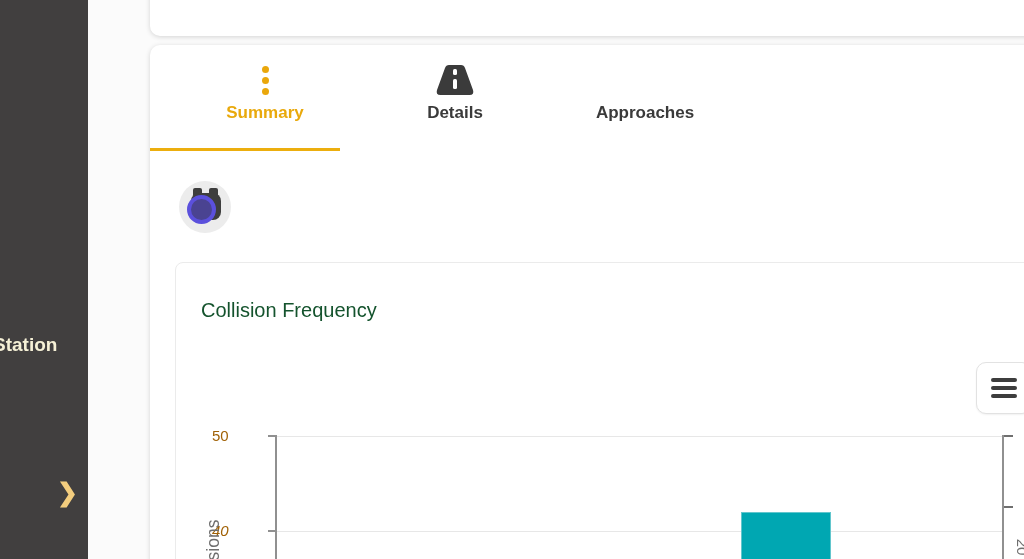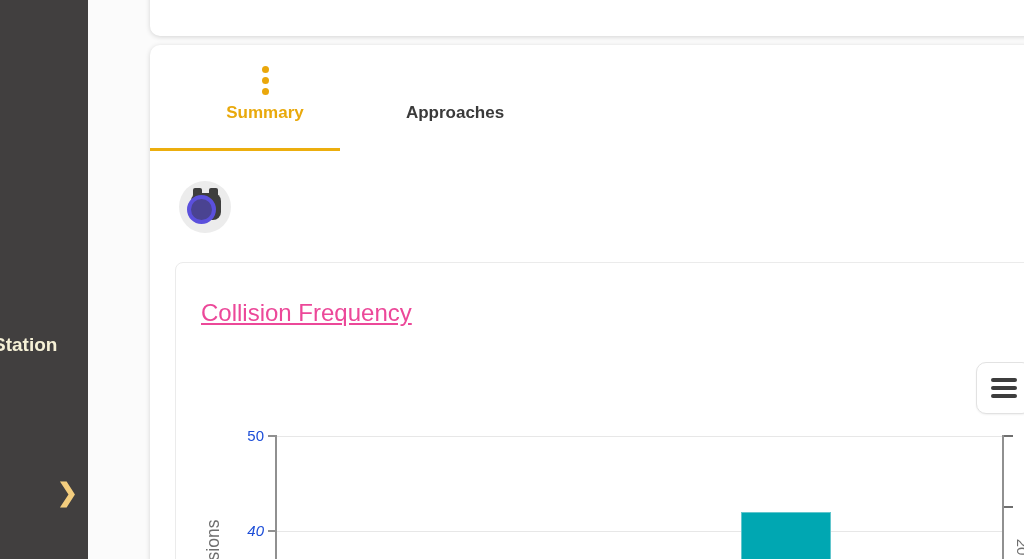--- a/index.html
+++ b/index.html
@@ -39,34 +39,34 @@
   
   .avatar { position:absolute; left:179px; top:181px; width:52px; height:52px; border-radius:50%; background:#ececec; }
   .clock-wrap { position:absolute; left:6px; top:5px; width:40px; height:42px; }
   .clock-nub { position:absolute; width:9px; height:9px; border-radius:2px; background:#3e3e3e; top:2px; }
   .clock-nub.left { left:8px; } .clock-nub.right { left:24px; }
   .clock-body { position:absolute; left:6px; top:7px; width:30px; height:27px; border-radius:8px; background:#3e3e3e; }
   .clock-face { position:absolute; left:2px; top:9px; width:29px; height:29px; border-radius:50%; background:#4a4391; border:4px solid #5b50dc; }
 
   
   .chart-card { position:absolute; left:175px; top:262px; width:900px; height:330px; background:#ffffff; border:1px solid #ebebeb; border-radius:8px; }
-  .chart-title { position:absolute; left:25px; top:36px; font-size:24px; color:#ec4899;text-decoration:underline; }
+  .chart-title { position:absolute; left:25px; top:36px; font-size:20px; color:#14532d; }
   .menu-btn { position:absolute; left:800px; top:99px; width:56px; height:52px; background:#fff; border:1px solid #e2e2e2; border-radius:10px; box-shadow:0 1px 2px rgba(0,0,0,0.06); display:flex; flex-direction:column; align-items:center; justify-content:center; gap:4px; cursor:pointer; }
   .menu-btn .hline { width:26px; height:4px; border-radius:2px; background:#3d3d3d; }
 
   
   .axis-y-left  { position:absolute; left:99px;  top:172px; width:2px; height:160px; background:#909090; }
   .axis-y-right { position:absolute; left:826px; top:172px; width:2px; height:160px; background:#909090; }
   .gridline { position:absolute; left:100px; width:727px; height:1px; background:#e7e7e7; }
   .grid-50 { top:173px; } .grid-40 { top:268px; }
   .tick-left { position:absolute; left:92px; width:8px; height:2px; background:#909090; }
   .tick-l-50 { top:172px; } .tick-l-40 { top:267px; }
   .tick-right { position:absolute; left:828px; width:9px; height:2px; background:#6f6f6f; }
   .tick-r-1 { top:172px; } .tick-r-2 { top:243px; }
-  .ytick-label { position:absolute; width:38px; left:50px; text-align:right; font-size:15px; color:#1d4ed8; }
+  .ytick-label { position:absolute; width:38px; left:36px; text-align:left; font-size:15px; color:#a16207; }
   .yt-50 { top:164px; } .yt-40 { top:259px;font-style:italic; }
   .y-axis-title { position:absolute; left:37px; top:294px; transform:translate(-50%,-50%) rotate(-90deg); font-size:17.5px; color:#6f6f6f; white-space:nowrap; }
   .right-label-frag { position:absolute; left:846px; top:284px; transform:translate(-50%,-50%) rotate(90deg); font-size:15px; color:#6f6f6f; white-space:nowrap; }
   .bar { position:absolute; left:565px; top:249px; width:90px; height:90px; background:#00a7b2; border:1px solid #62c6cd; }
 </style>
 </head>
 <body>
 
 <div class="stage">
 
@@ -97,20 +97,30 @@
               <div class="bar"></div>
             </div>
         </div>
       </div>
       <div class="tab-label">Summary</div>
       <div class="tab-underline"></div>
     </div>
 
 
 
+    <div class="tab">
+      <div class="tab-icon-box">
+        <svg width="40" height="34" viewBox="0 0 40 34">
+          <path d="M14 2 h12 q3 0 4 3 l8 22 q1.5 5 -3.5 5 H5.5 q-5 0 -3.5 -5 L10 5 q1 -3 4 -3 Z" fill="#3b3b3b"></path>
+          <rect x="18" y="6" width="4" height="6" rx="1.5" fill="#ffffff"></rect>
+          <rect x="18" y="16" width="4" height="10" rx="1.5" fill="#ffffff"></rect>
+        </svg>
+      </div>
+      <div class="tab-label">Details</div>
+    </div>
 
     <div class="tab">
       <div class="tab-icon-box"></div>
       <div class="tab-label">Approaches</div>
     </div>
 
   </div>
 
   <div class="avatar">
     <div class="clock-wrap">

